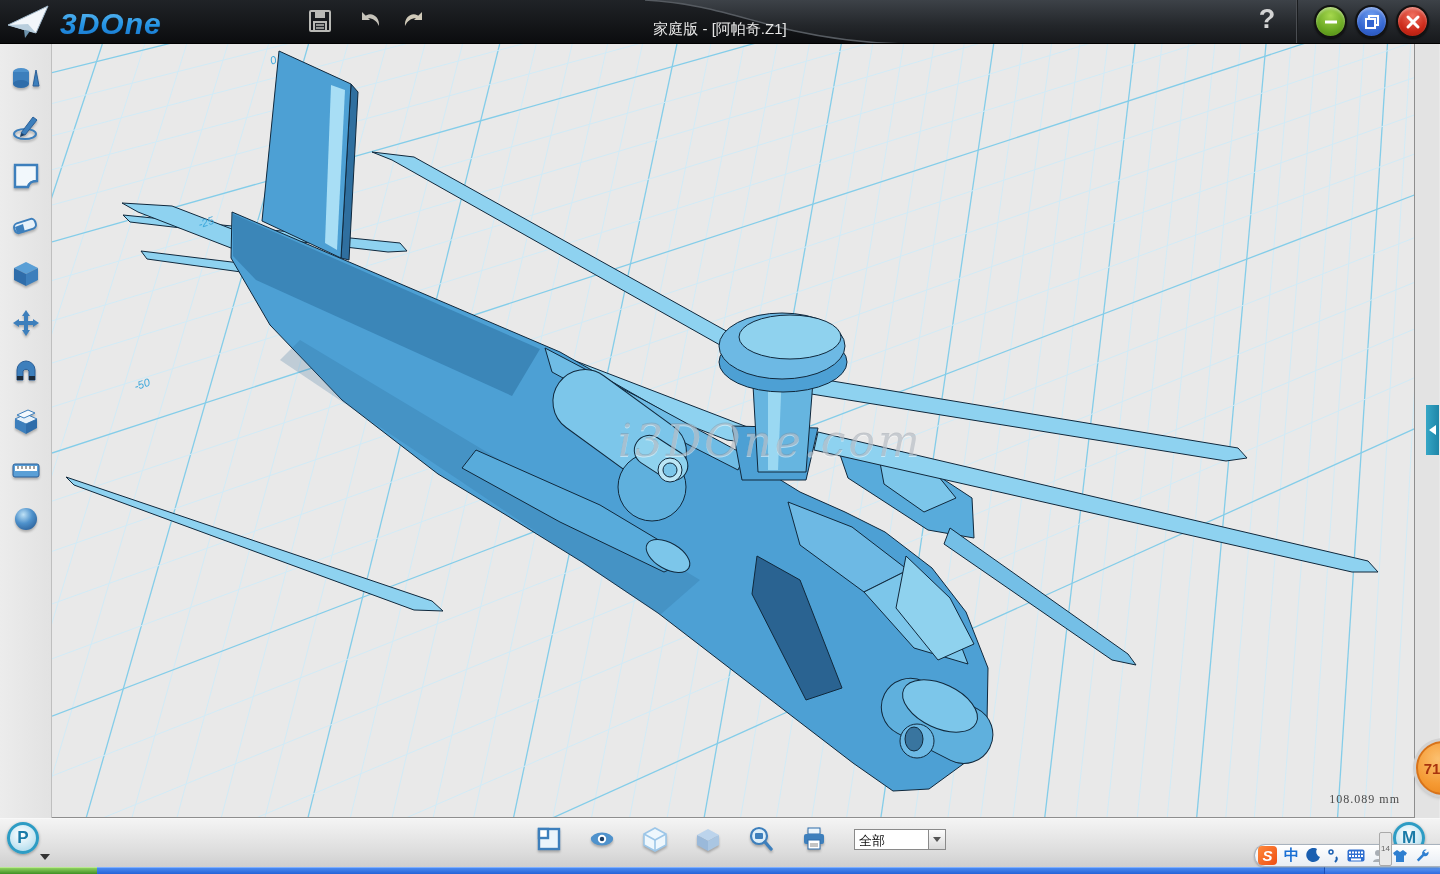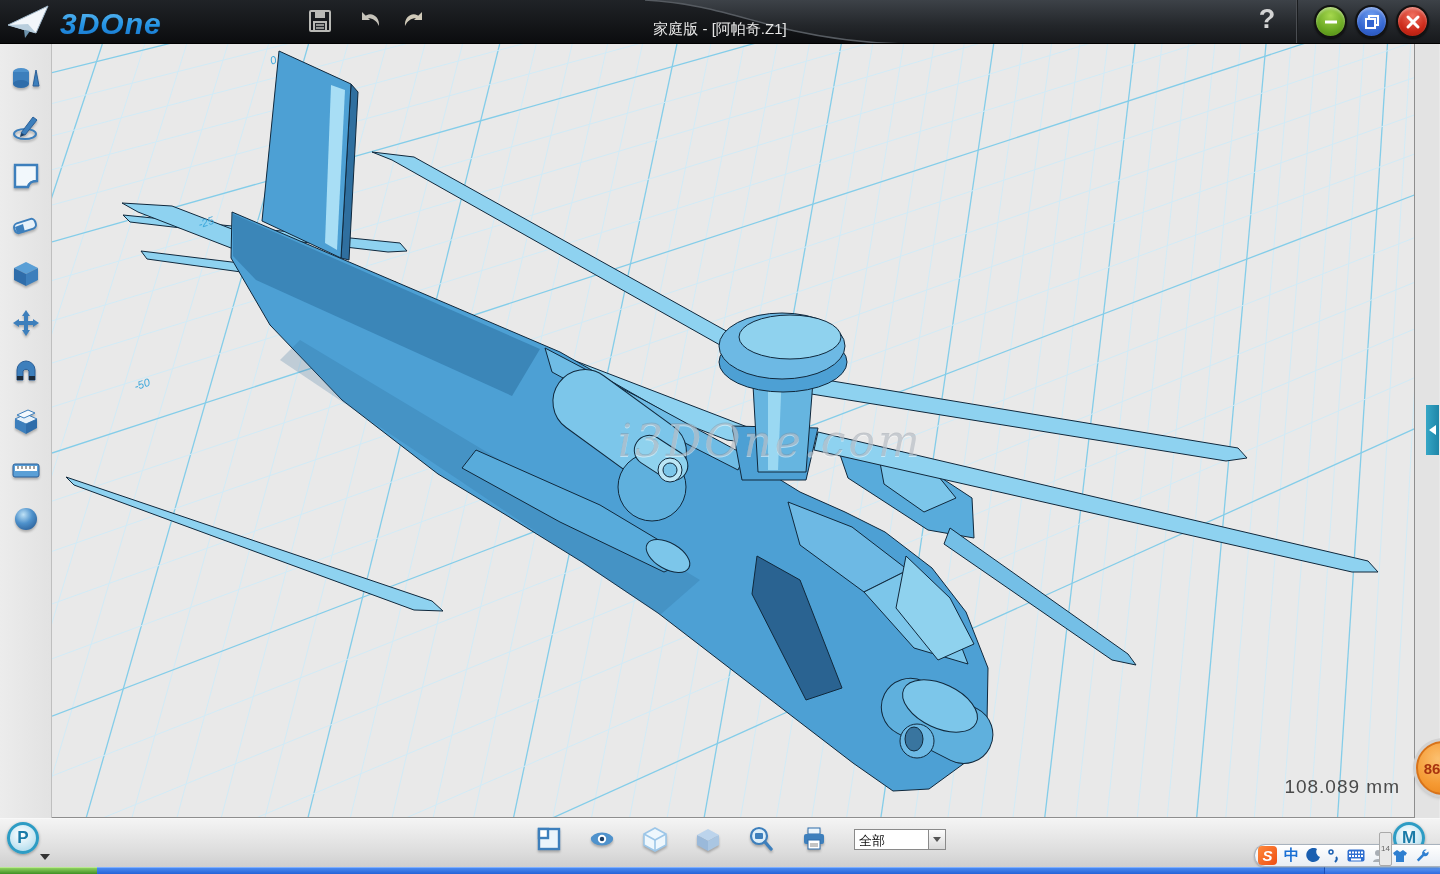--- a/index.html
+++ b/index.html
@@ -24,21 +24,21 @@
 
   
   .mid { position:relative; width:1440px; height:774px; display:flex; }
   .sidebar { width:52px; height:774px; background:linear-gradient(90deg,#ececec,#e2e2e2); border-right:1px solid #bfbfbf; display:flex; flex-direction:column; align-items:center; padding-top:18px; gap:17px; }
   .side-item { width:34px; height:32px; display:flex; align-items:center; justify-content:center; cursor:pointer; filter:drop-shadow(0 2px 1px rgba(0,0,0,.25)); }
 
   .canvas-wrap { position:relative; width:1363px; height:774px; background:#e9e9e9; border-right:1px solid #8e8e8e; border-bottom:1px solid #8e8e8e; overflow:hidden; }
   .canvas-wrap svg.layer { position:absolute; left:0; top:0; }
   .axis-label { position:absolute; color:#3fa9dc; font-size:11px; font-style:italic; transform:rotate(-18deg); z-index:2; }
   .watermark { position:absolute; left:566px; top:352px; font-family:"DejaVu Serif", serif; font-style:italic; font-size:44px; letter-spacing:3px; color:rgba(125,138,150,.38); z-index:5; text-shadow:0 1px 0 rgba(255,255,255,.5);margin-top:19px; }
-  .measurement { position:absolute; right:14px; bottom:19px; font-family:Liberation Sans, sans-serif; font-size:19px; color:#4a4a4a; letter-spacing:1px; z-index:4; }
+  .measurement { position:absolute; right:14px; bottom:10px; font-family:Liberation Serif, serif; font-size:12px; color:#4a4a4a; letter-spacing:1px; z-index:4; }
 
   .right-strip { position:relative; width:24px; height:774px; background:#e3e3e3; }
   .expander { position:absolute; left:11px; top:361px; width:13px; height:50px; background:linear-gradient(90deg,#35a6c6,#1f86a8); display:flex; align-items:center; justify-content:center; cursor:pointer; }
   .expander .tri { width:0; height:0; border-top:5px solid transparent; border-bottom:5px solid transparent; border-right:7px solid #fff; }
   .badge62 { position:absolute; left:1416px; top:697px; width:54px; height:54px; border-radius:50%;
     background:radial-gradient(circle at 40% 32%,#fbc070,#f59a33 55%,#e87f16); border:2px solid #d8731a;
     box-shadow:0 0 0 3px #d2d2d2, 0 2px 4px rgba(0,0,0,.35); z-index:30; display:flex; align-items:center; justify-content:center; }
   .badge62 span { color:#a8330e; font-weight:bold; font-size:15px; margin-right:22px; }
 
   
@@ -406,21 +406,21 @@
     <div class="measurement">108.089 mm</div>
   </div>
 
   <div class="right-strip">
     <div class="expander">
         <div class="tri"></div>
       </div>
   </div>
 
   <div class="badge62">
-    <span>86</span>
+    <span>71</span>
   </div>
 </div>
 
 <div class="bottombar">
   <div class="pm-btn p">P</div>
   <div class="p-caret"></div>
 
   <div class="center-tools">
     <div class="ct-btn">
       <svg width="24" height="24" viewBox="0 0 24 24">

